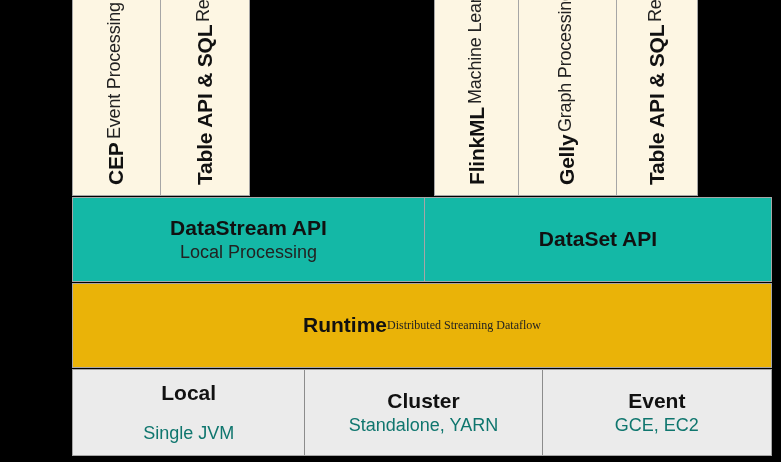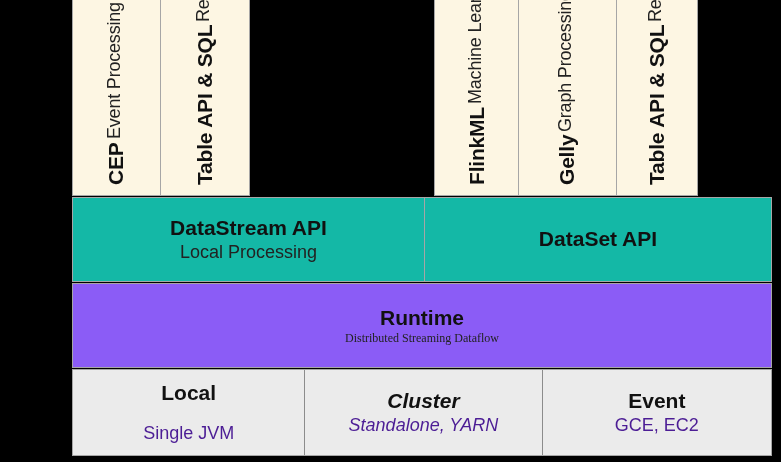--- a/index.html
+++ b/index.html
@@ -106,24 +106,24 @@
 
   
   .runtime-row {
     position: absolute;
     left: 72px;
     top: 283px;
     width: 700px;
     height: 85px;
     box-sizing: border-box;
     display: flex;
-    flex-direction: column;
+    flex-direction: row;
     align-items: center;
     justify-content: center;
-    background: #8b5cf6;
+    background: #eab308;
     border: 1px solid #A6A6A6;
   }
   .rt-title {
     font-weight: bold;
     font-size: 21px;
     color: #111111;
     line-height: 1.25;
   }
   .rt-sub {
     font-weight: normal;
@@ -157,21 +157,21 @@
   .deploy-cell:last-child { border-right: none; }
   .dp-title {
     font-weight: bold;
     font-size: 21px;
     color: #111111;
     line-height: 1.25;
   }
   .dp-sub {
     font-weight: normal;
     font-size: 18px;
-    color: #4c1d95;
+    color: #0f766e;
     line-height: 1.3;
   }
 </style>
 </head>
 <body>
 
 <div id="stack">
 
   <div class="lib-group" style="left:72px; width:178px;">
     <div class="lib-col" style="width:88px;">
@@ -222,21 +222,21 @@
   <div class="runtime-row">
     <span class="rt-title">Runtime</span>
     <span class="rt-sub">Distributed Streaming Dataflow</span>
   </div>
 
   <div class="deploy-row">
     <div class="deploy-cell" style="width:233px;gap:16px;">
       <span class="dp-title">Local</span>
       <span class="dp-sub">Single JVM</span>
     </div>
-    <div class="deploy-cell" style="width:238px;font-style:italic;">
+    <div class="deploy-cell" style="width:238px;">
       <span class="dp-title">Cluster</span>
       <span class="dp-sub">Standalone, YARN</span>
     </div>
     <div class="deploy-cell" style="width:229px;">
       <span class="dp-title">Event</span>
       <span class="dp-sub">GCE, EC2</span>
     </div>
   </div>
 
 </div>

